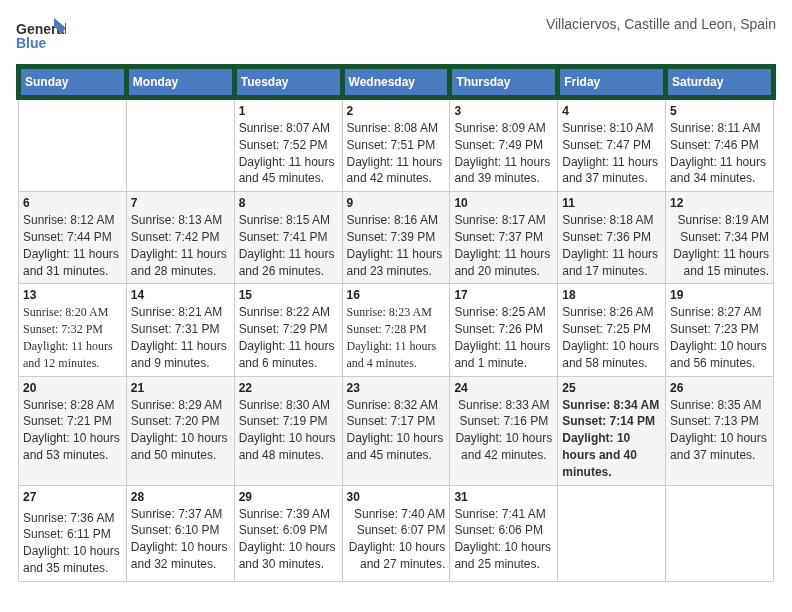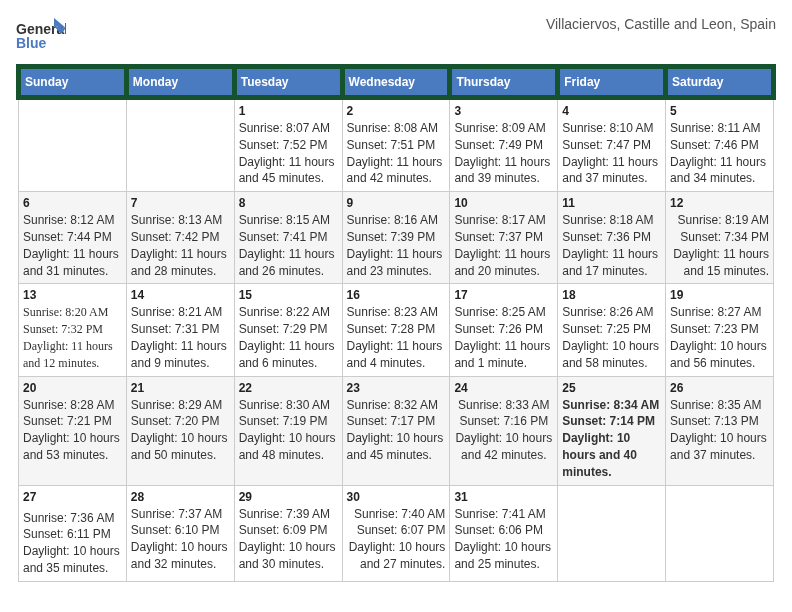--- a/index.html
+++ b/index.html
@@ -200,21 +200,21 @@
 Daylight: 11 hours and 9 minutes.</div>
         </td>
         <td>
           <div class="day-number">15</div>
           <div class="day-detail" style="white-space: pre-line;">Sunrise: 8:22 AM
 Sunset: 7:29 PM
 Daylight: 11 hours and 6 minutes.</div>
         </td>
         <td>
           <div class="day-number">16</div>
-          <div class="day-detail" style="white-space: pre-line;">Sunrise: 8:23 AM
+          <div class="day-detail" style="white-space: pre-line; font-family: Liberation Serif, serif;">Sunrise: 8:23 AM
 Sunset: 7:28 PM
 Daylight: 11 hours and 4 minutes.</div>
         </td>
         <td>
           <div class="day-number">17</div>
           <div class="day-detail" style="white-space: pre-line;">Sunrise: 8:25 AM
 Sunset: 7:26 PM
 Daylight: 11 hours and 1 minute.</div>
         </td>
         <td>

